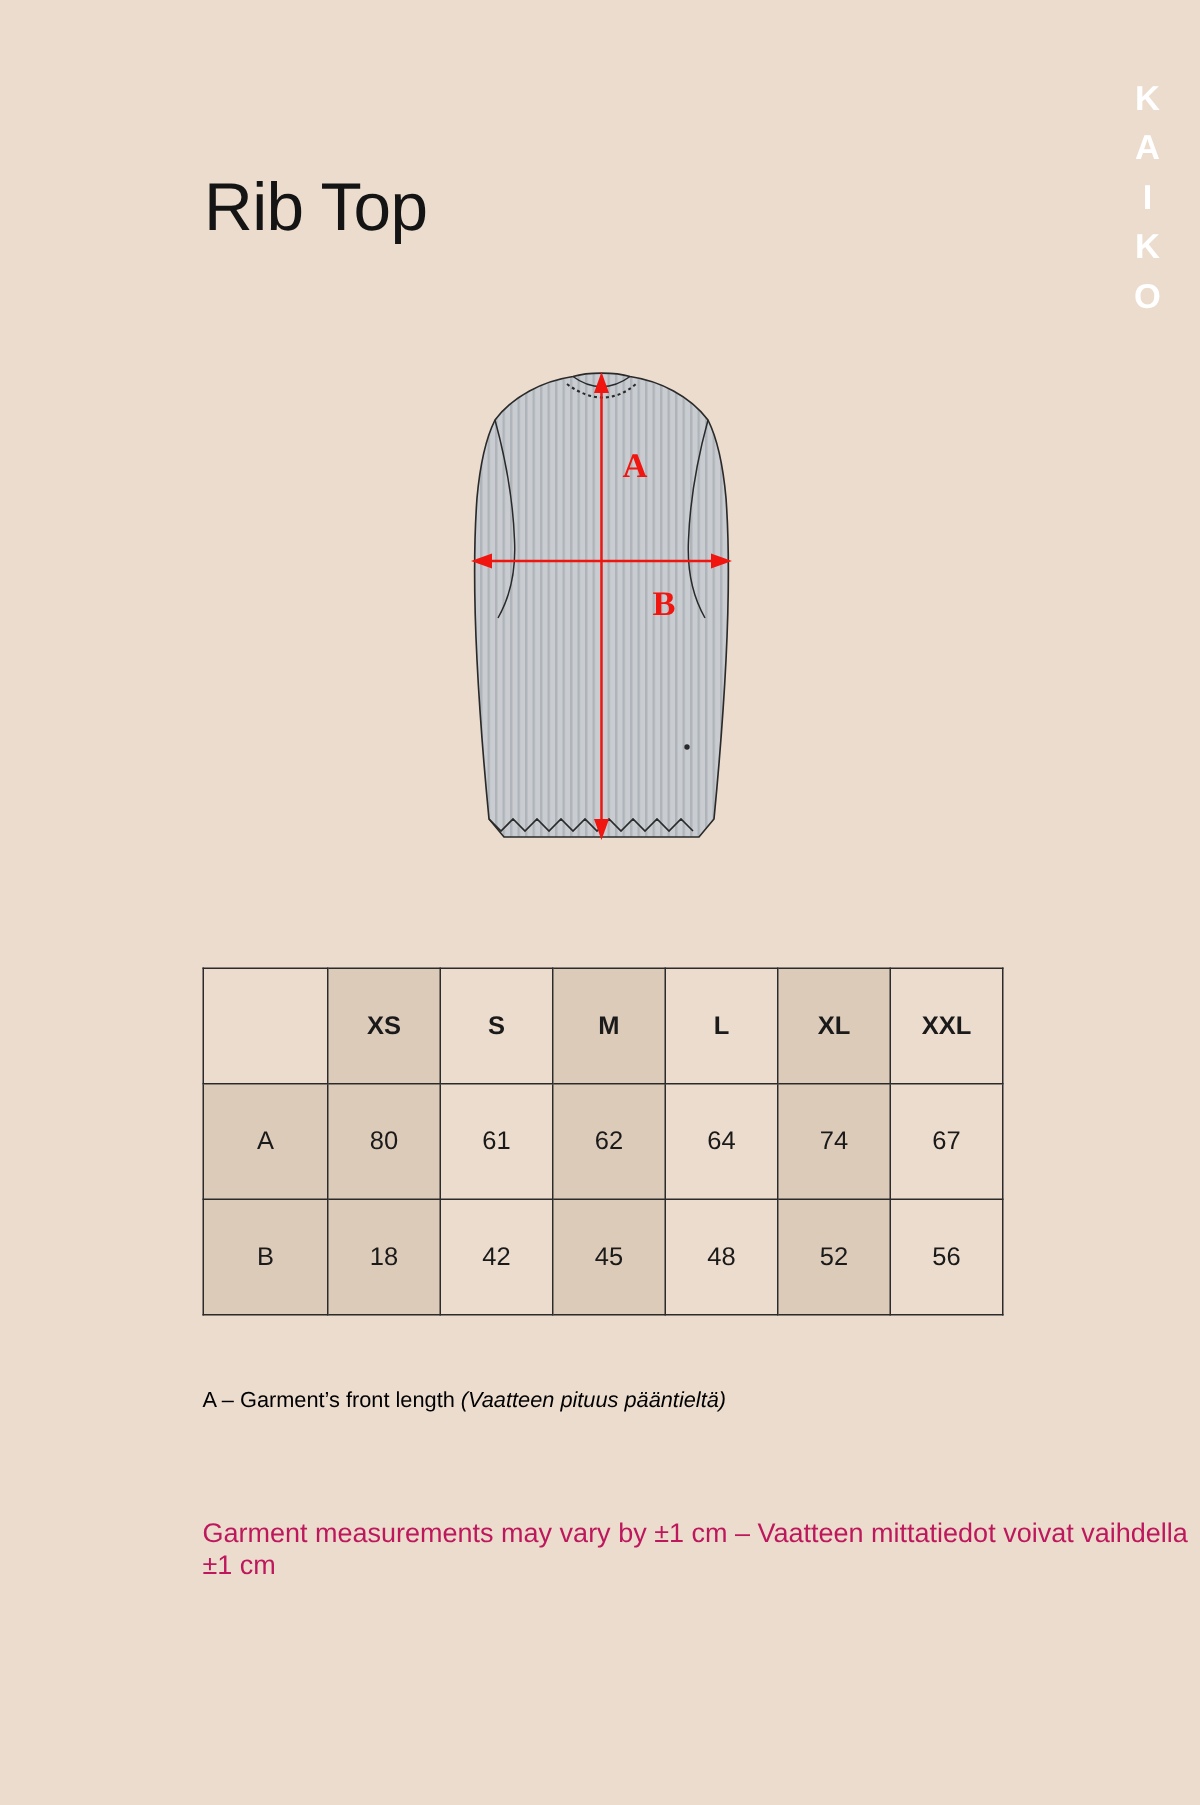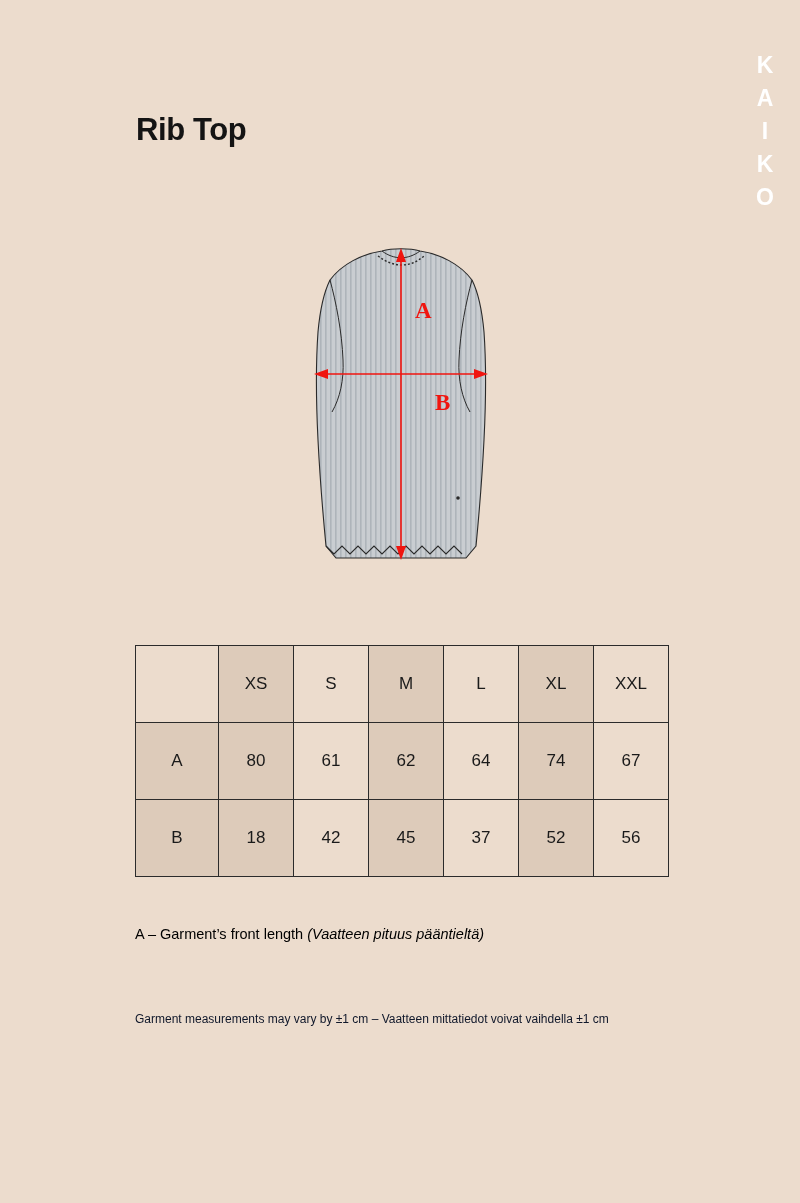--- a/index.html
+++ b/index.html
@@ -29,22 +29,22 @@
     color: #ffffff;
     line-height: 1;
     user-select: none;
   }
 
   
   .title {
     position: absolute;
     left: 136px;
     top: 112px;
-    font-size: 31px;
-    font-weight: 700;
+    font-size: 45px;
+    font-weight: 400;
     letter-spacing: -0.4px;
     color: #141414;
   }
 
   
   .illustration {
     position: absolute;
     left: 270px;
     top: 240px;
     width: 260px;
@@ -67,21 +67,21 @@
     border: 1px solid #2b2b2b;
     height: 76px;
     text-align: center;
     vertical-align: middle;
     font-size: 17px;
     font-weight: 400;
     color: #1a1a1a;
     padding: 0;
   }
   .size-table th {
-    font-weight: 400;
+    font-weight: 700;
   }
   .col-label { width: 82px; }
   .col-size  { width: 74px; }
 
   
   .shaded { background: #ddcbba; }
 
   
   .legend {
     position: absolute;
@@ -91,22 +91,22 @@
     line-height: 25px;
     color: #000000;
   }
   .legend .it {
     font-style: italic;
   }
   .note {
     position: absolute;
     left: 135px;
     top: 1012px;
-    font-size: 12px;
-    color: #0f172a;
+    font-size: 18px;
+    color: #be185d;
   }
 </style>
 </head>
 <body>
 
 <div class="brand">KAIKO</div>
 
 <div class="title">Rib Top</div>
 
 <div class="illustration">
@@ -181,21 +181,21 @@
       <td class="shaded">62</td>
       <td>64</td>
       <td class="shaded">74</td>
       <td>67</td>
     </tr>
     <tr>
       <td class="col-label shaded">B</td>
       <td class="shaded">18</td>
       <td>42</td>
       <td class="shaded">45</td>
-      <td>37</td>
+      <td>48</td>
       <td class="shaded">52</td>
       <td>56</td>
     </tr>
   </tbody>
 </table>
 
 <div class="legend">
   <div>
     <span>A – Garment’s front length</span>
     <span class="it">(Vaatteen pituus pääntieltä)</span>

